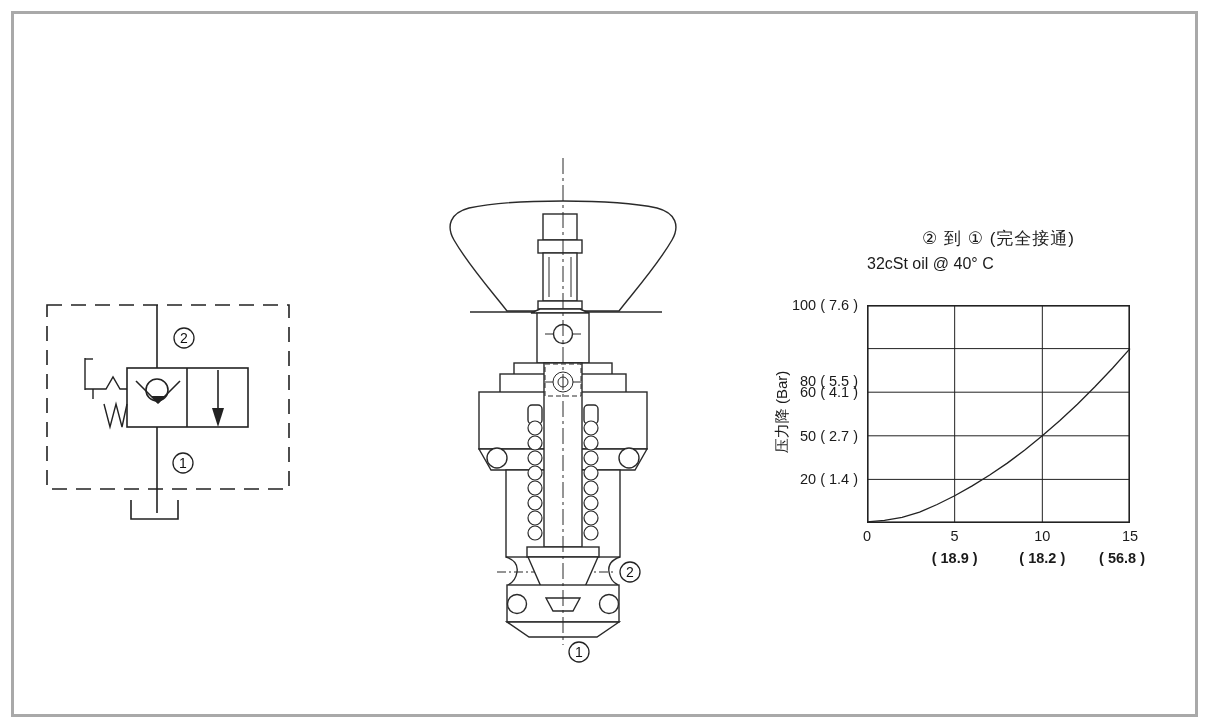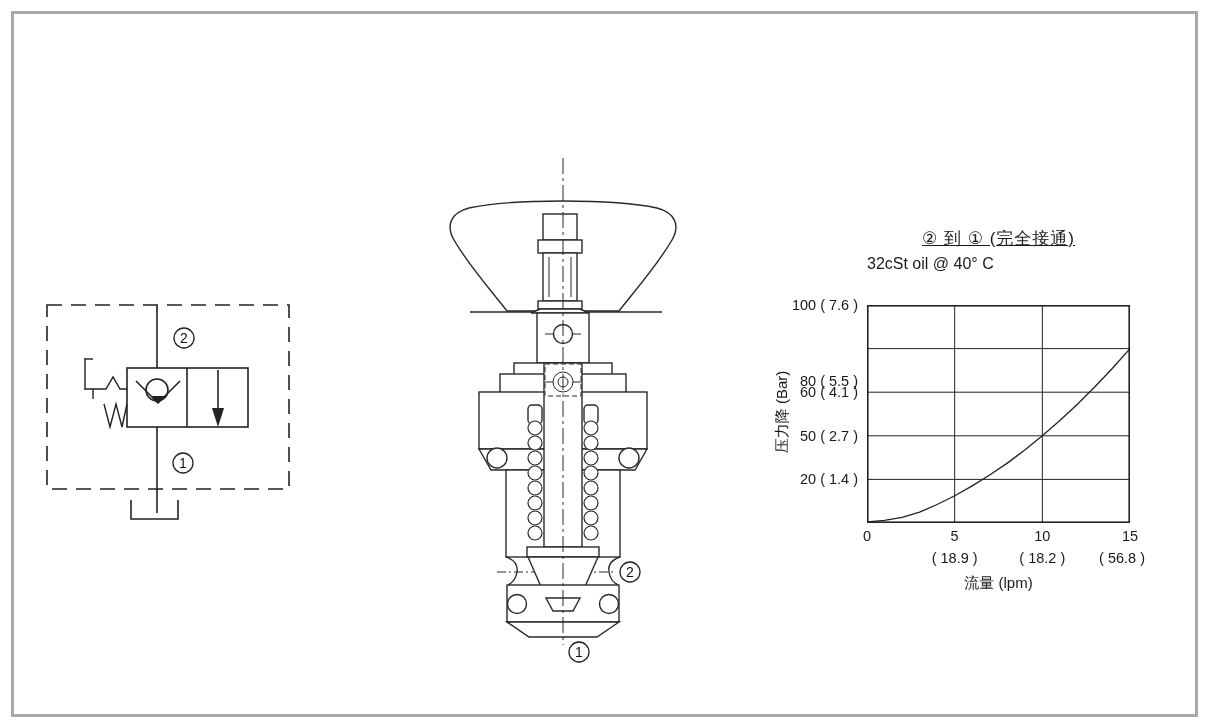--- a/index.html
+++ b/index.html
@@ -4,28 +4,28 @@
 <style>
   html,body{margin:0;padding:0;background:#fff;}
   body{font-family:"Liberation Sans","DejaVu Sans",sans-serif;color:#1a1a1a;}
   .page{position:relative;width:1209px;height:726px;background:#fff;overflow:hidden;}
   .page-border{position:absolute;left:11px;top:11px;right:11px;bottom:9px;border:3px solid #a9a9a9;}
   svg{position:absolute;overflow:visible;}
   svg text{font-family:"Liberation Sans","DejaVu Sans",sans-serif;}
   .schematic-svg{left:30px;top:280px;}
   .section-svg{left:425px;top:150px;}
   .chart{position:absolute;left:760px;top:225px;width:450px;height:390px;}
-  .chart .title{position:absolute;left:107px;width:263px;text-align:center;top:2px;font-size:17px;letter-spacing:1px;white-space:nowrap;text-decoration:underline;}
+  .chart .title{position:absolute;left:107px;width:263px;text-align:center;top:2px;font-size:17px;letter-spacing:1px;white-space:nowrap;}
   .chart .subtitle{position:absolute;left:107px;width:263px;top:30px;font-size:16px;white-space:nowrap;}
   .chart .y-axis-title{position:absolute;left:22px;top:187px;transform:translate(-50%,-50%) rotate(-90deg);font-size:15px;white-space:nowrap;}
   .chart .x-axis-title{position:absolute;left:107px;width:263px;text-align:center;top:349px;font-size:15px;white-space:nowrap;}
   .chart .plot-svg{left:107px;top:80px;}
   .ytick{position:absolute;right:0;height:18px;line-height:18px;font-size:14.5px;white-space:nowrap;}
   .xtick{position:absolute;width:60px;margin-left:-30px;text-align:center;font-size:14.5px;white-space:nowrap;}
-  .xsub{position:absolute;width:100px;margin-left:-50px;text-align:center;font-size:14.5px;white-space:nowrap;}
+  .xsub{position:absolute;width:100px;margin-left:-50px;text-align:center;font-size:14.5px;white-space:nowrap;font-weight:bold;}
 </style>
 </head>
 <body>
 
 <div class="page">
   <div class="page-border"></div>
 
   <svg class="schematic-svg" width="280" height="290" viewBox="30 280 280 290">
     <g stroke="#222" stroke-width="1.6" fill="none">
 
@@ -184,15 +184,14 @@
       </svg>
     <div>
         <div class="xtick" style="left: 107px; top: 303px;">0</div>
         <div class="xtick" style="left: 194.667px; top: 303px;">5</div>
         <div class="xsub" style="left: 194.667px; top: 325px;">( 18.9 )</div>
         <div class="xtick" style="left: 282.333px; top: 303px;">10</div>
         <div class="xsub" style="left: 282.333px; top: 325px;">( 18.2 )</div>
         <div class="xtick" style="left: 370px; top: 303px;">15</div>
         <div class="xsub" style="left: 362px; top: 325px;">( 56.8 )</div>
       </div>
-    <div class="x-axis-title">流量 (lpm)</div>
   </div>
 </div>
 
 </body></html>

